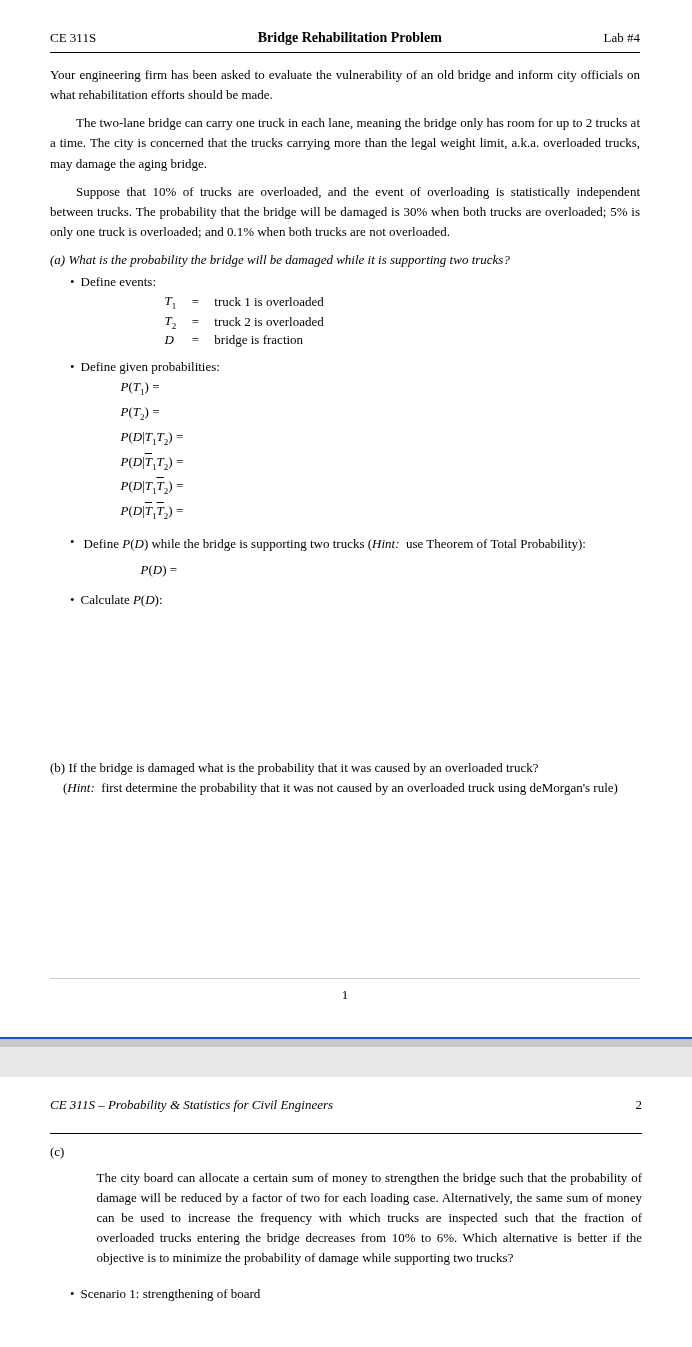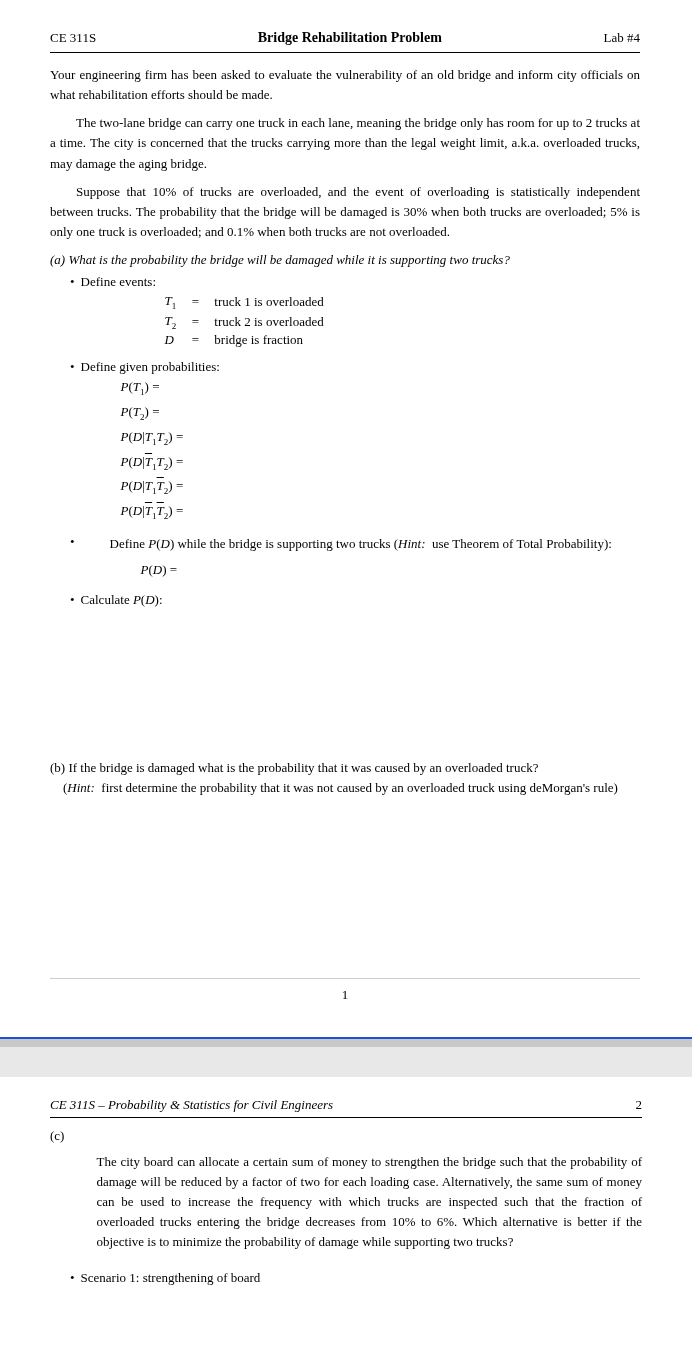--- a/index.html
+++ b/index.html
@@ -81,21 +81,21 @@
     .probs-grid {
       display: grid;
       grid-template-columns: 1fr;
       margin-left: 40px;
       margin-bottom: 4px;
       font-size: 13px;
       line-height: 1.8;
     }
     .underline { }
     .define-pd {
-      margin-left: 29px;
+      margin-left: 3px;
       margin-top: 4px;
       margin-bottom: 6px;
       font-size: 13px;
       line-height: 1.5;
       text-align: justify;
     }
     .pd-expr {
       margin-left: 60px;
       margin-top: 8px;
       margin-bottom: 8px;
@@ -111,21 +111,21 @@
     .section-b {
       margin-top: 14px;
       font-size: 13px;
       text-align: justify;
       line-height: 1.55;
     }
     .page2-header {
       display: flex;
       justify-content: space-between;
       align-items: flex-end;
-      padding-bottom: 4px;
+      padding-bottom: 20px;
       margin-bottom: 10px;
       border-bottom: 1px solid #000;
     }
     .page2-header-left { font-style: italic; font-size: 13px; }
     .page2-header-right { font-size: 13px; }
     .section-c-inner {
       margin-left: 26px;
       margin-top: 24px;
     }
     sub { font-size: 9px; vertical-align: sub; }

